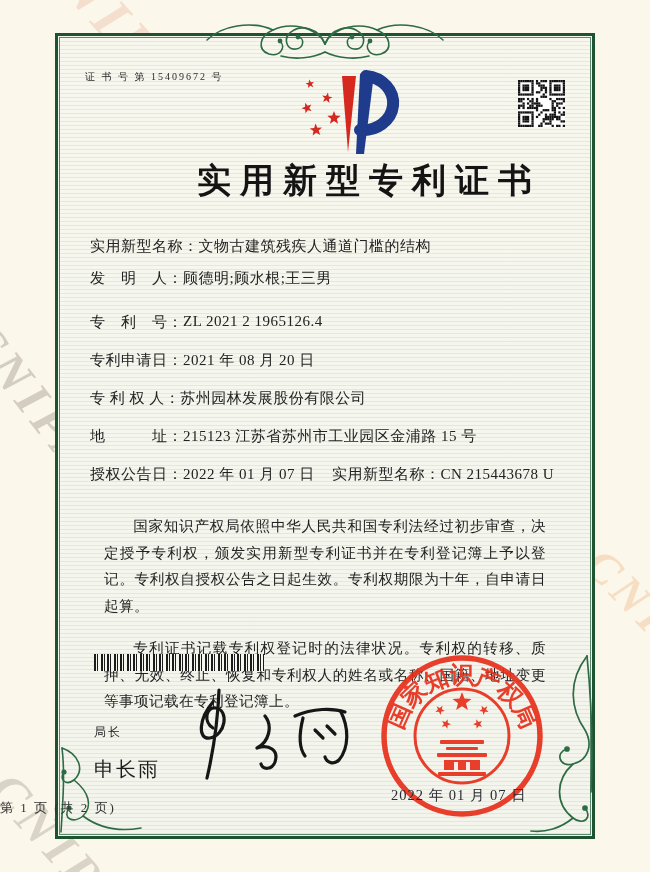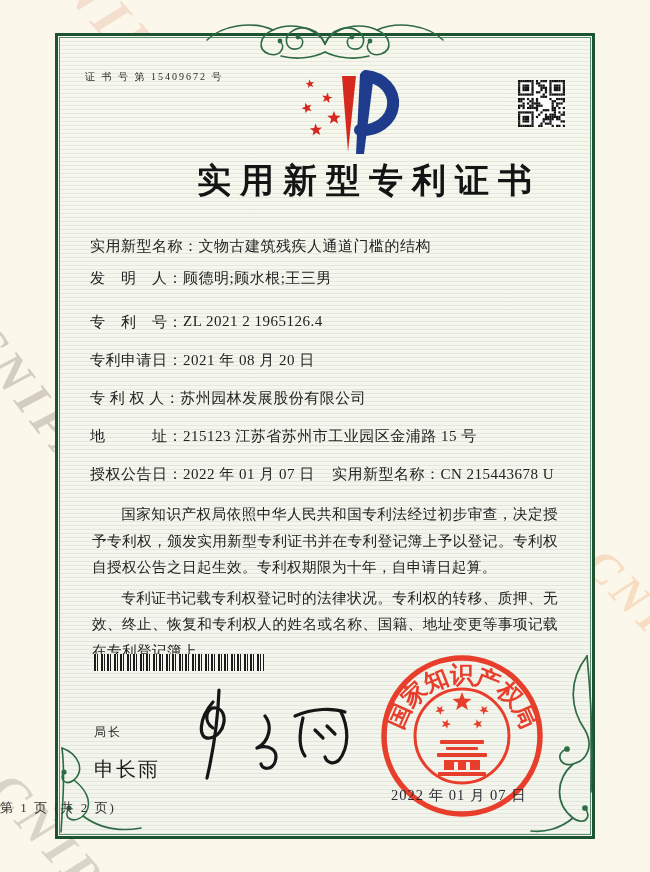--- a/index.html
+++ b/index.html
@@ -52,21 +52,21 @@
   }
   .row .lab{flex:0 0 auto;}
   .row .val{flex:0 0 auto;}
   .grant-pair2{position:absolute;left:242px;top:0;white-space:pre;}
 
   .paras{
     position:absolute;left:88px;top:497px;width:474px;
     font-size:14.6px;color:#222;line-height:1.82;letter-spacing:0.4px;
     text-align:justify;
   }
-  .paras p{margin:4px;text-indent:2em;}
+  .paras p{margin:16px;text-indent:2em;}
 
   .barcode{
     position:absolute;left:94px;top:654px;width:170px;height:17px;
     background:repeating-linear-gradient(90deg,
       #1b1b1b 0px,#1b1b1b 2px,#f5f6ee 2px,#f5f6ee 3px,
       #1b1b1b 3px,#1b1b1b 4px,#f5f6ee 4px,#f5f6ee 7px,
       #1b1b1b 7px,#1b1b1b 9px,#f5f6ee 9px,#f5f6ee 10px,
       #1b1b1b 10px,#1b1b1b 11px,#f5f6ee 11px,#f5f6ee 13px);
   }
 

